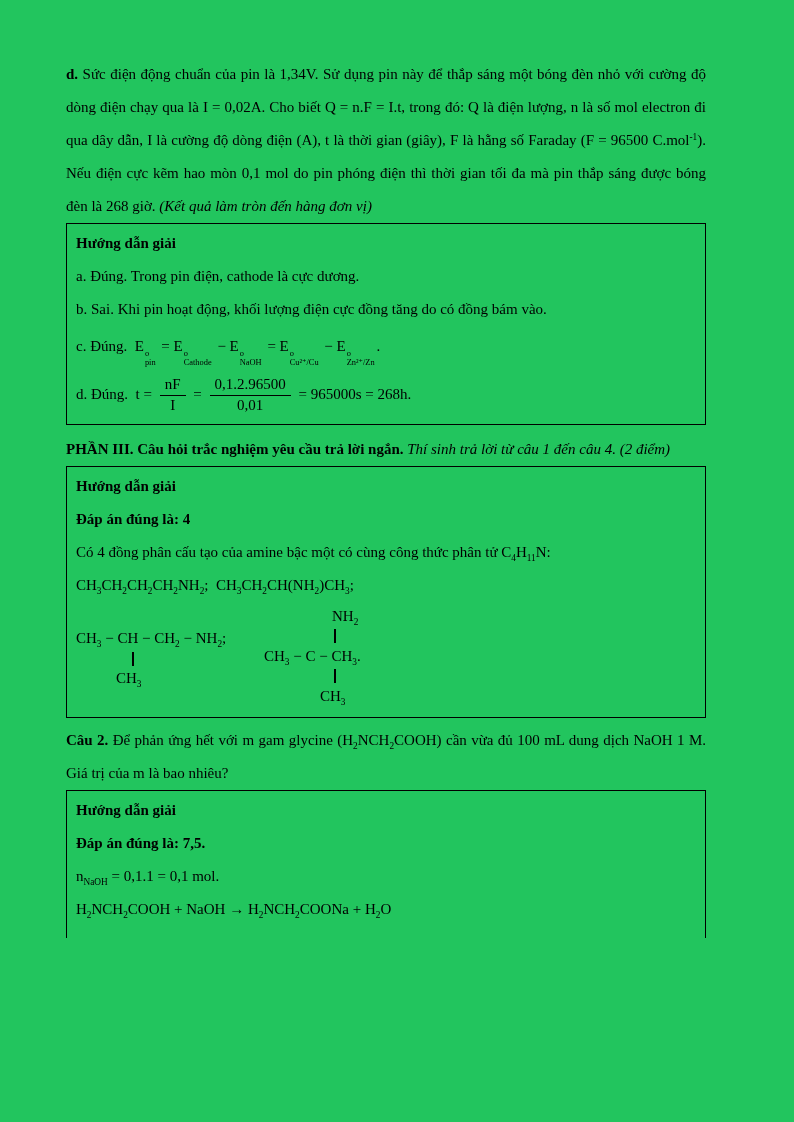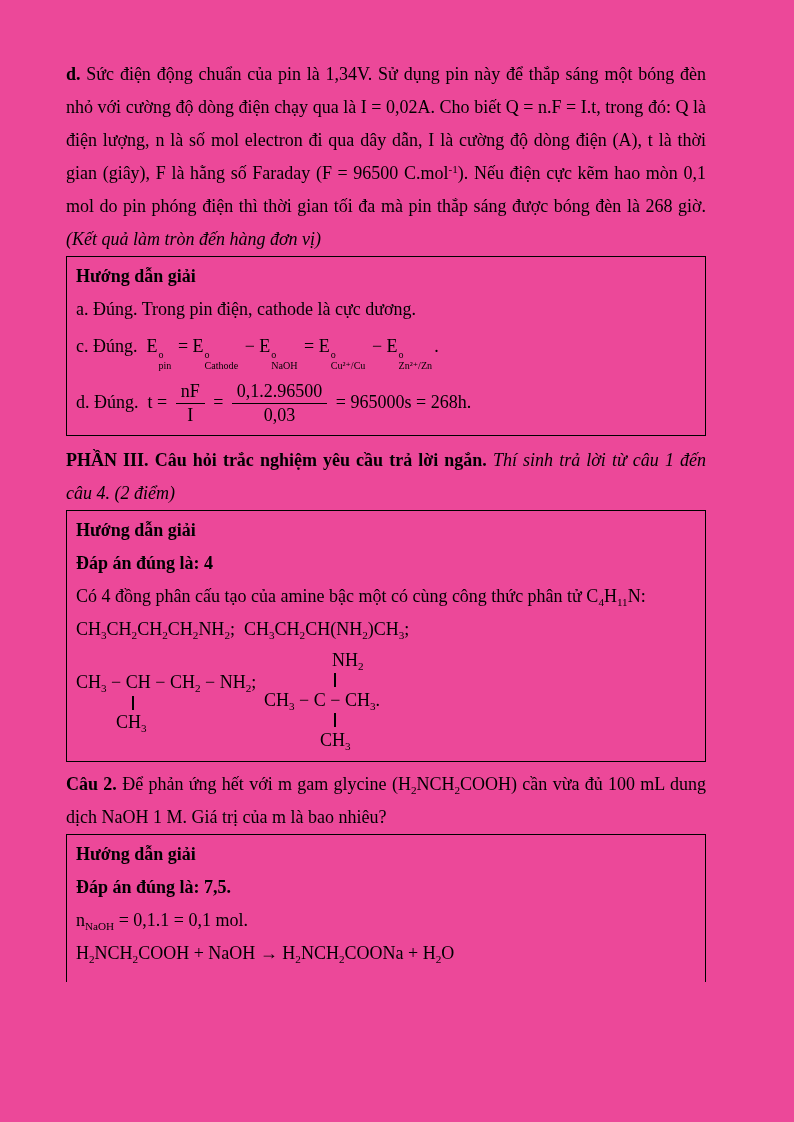--- a/index.html
+++ b/index.html
@@ -1,20 +1,20 @@
 <!DOCTYPE html>
 <html lang="vi"><head>
 <meta charset="utf-8">
 <style>
   html,body{margin:0;padding:0;background:#fff;}
   .page{
     width:794px;height:1122px;box-sizing:border-box;
-    padding:58px 88px 0 66px;background:#ec4899;color:#000;
+    padding:58px 88px 0 66px;background:#22c55e;color:#000;
     font-family:"Liberation Serif","DejaVu Serif",serif;
-    font-size:18px;line-height:33px;position:relative;overflow:hidden;
+    font-size:15px;line-height:33px;position:relative;overflow:hidden;
   }
   .para{margin:0;text-align:justify;}
   .para b{font-weight:bold;}
   .heading{margin-top:8px;}
   .q{margin-top:6px;}
   .box{border:1.5px solid #000;padding:3px 10px 6px 9px;}
   .box-open{border-bottom:none;padding-bottom:12px;}
   .box-title{font-weight:bold;margin:0;}
   .line{margin:0;text-align:left;}
   .bold-line{font-weight:bold;}
@@ -47,37 +47,38 @@
 </head>
 <body>
 
 <div class="page">
 
   <p class="para"><b>d.</b> <span>Sức điện động chuẩn của pin là 1,34V. Sử dụng pin này để thắp sáng một bóng đèn nhỏ với cường độ dòng điện chạy qua là I = 0,02A. Cho biết Q = n.F = I.t, trong đó: Q là điện lượng, n là số mol electron đi qua dây dẫn, I là cường độ dòng điện (A), t là thời gian (giây), F là hằng số Faraday (F = 96500 C.mol<sup>-1</sup>). Nếu điện cực kẽm hao mòn 0,1 mol do pin phóng điện thì thời gian tối đa mà pin thắp sáng được bóng đèn là 268 giờ. <i>(Kết quả làm tròn đến hàng đơn vị)</i></span></p>
 
   <div class="box">
     <p class="line box-title">Hướng dẫn giải</p>
     <p class="line">a. Đúng. Trong pin điện, cathode là cực dương.</p>
+    <p class="line">b. Sai. Khi pin hoạt động, khối lượng điện cực đồng tăng do có đồng bám vào.</p>
     <p class="line sci-line">c. Đúng.&nbsp;&nbsp;E<span class="ss">
           <span>o</span>
           <span>pin</span>
         </span> = E<span class="ss">
           <span>o</span>
           <span>Cathode</span>
         </span> − E<span class="ss">
           <span>o</span>
           <span>NaOH</span>
         </span> = E<span class="ss">
           <span>o</span>
           <span>Cu²⁺/Cu</span>
         </span> − E<span class="ss">
           <span>o</span>
           <span>Zn²⁺/Zn</span>
         </span>.</p>
-    <p class="line frac-line">d. Đúng.&nbsp;&nbsp;t = <span class="fr"><span class="fr-n">nF</span><span class="fr-d">I</span></span> = <span class="fr"><span class="fr-n">0,1.2.96500</span><span class="fr-d">0,03</span></span> = 965000s = 268h.</p>
+    <p class="line frac-line">d. Đúng.&nbsp;&nbsp;t = <span class="fr"><span class="fr-n">nF</span><span class="fr-d">I</span></span> = <span class="fr"><span class="fr-n">0,1.2.96500</span><span class="fr-d">0,01</span></span> = 965000s = 268h.</p>
   </div>
 
   <p class="para heading"><b>PHẦN III. Câu hỏi trắc nghiệm yêu cầu trả lời ngắn.</b> <i>Thí sinh trả lời từ câu 1 đến câu 4. (2 điểm)</i></p>
 
 
   <div class="box">
     <p class="line box-title">Hướng dẫn giải</p>
     <p class="line bold-line">Đáp án đúng là: 4</p>
     <p class="line">Có 4 đồng phân cấu tạo của amine bậc một có cùng công thức phân tử C<sub>4</sub>H<sub>11</sub>N:</p>
     <p class="line">CH<sub>3</sub>CH<sub>2</sub>CH<sub>2</sub>CH<sub>2</sub>NH<sub>2</sub>;&nbsp;&nbsp;CH<sub>3</sub>CH<sub>2</sub>CH(NH<sub>2</sub>)CH<sub>3</sub>;</p>

